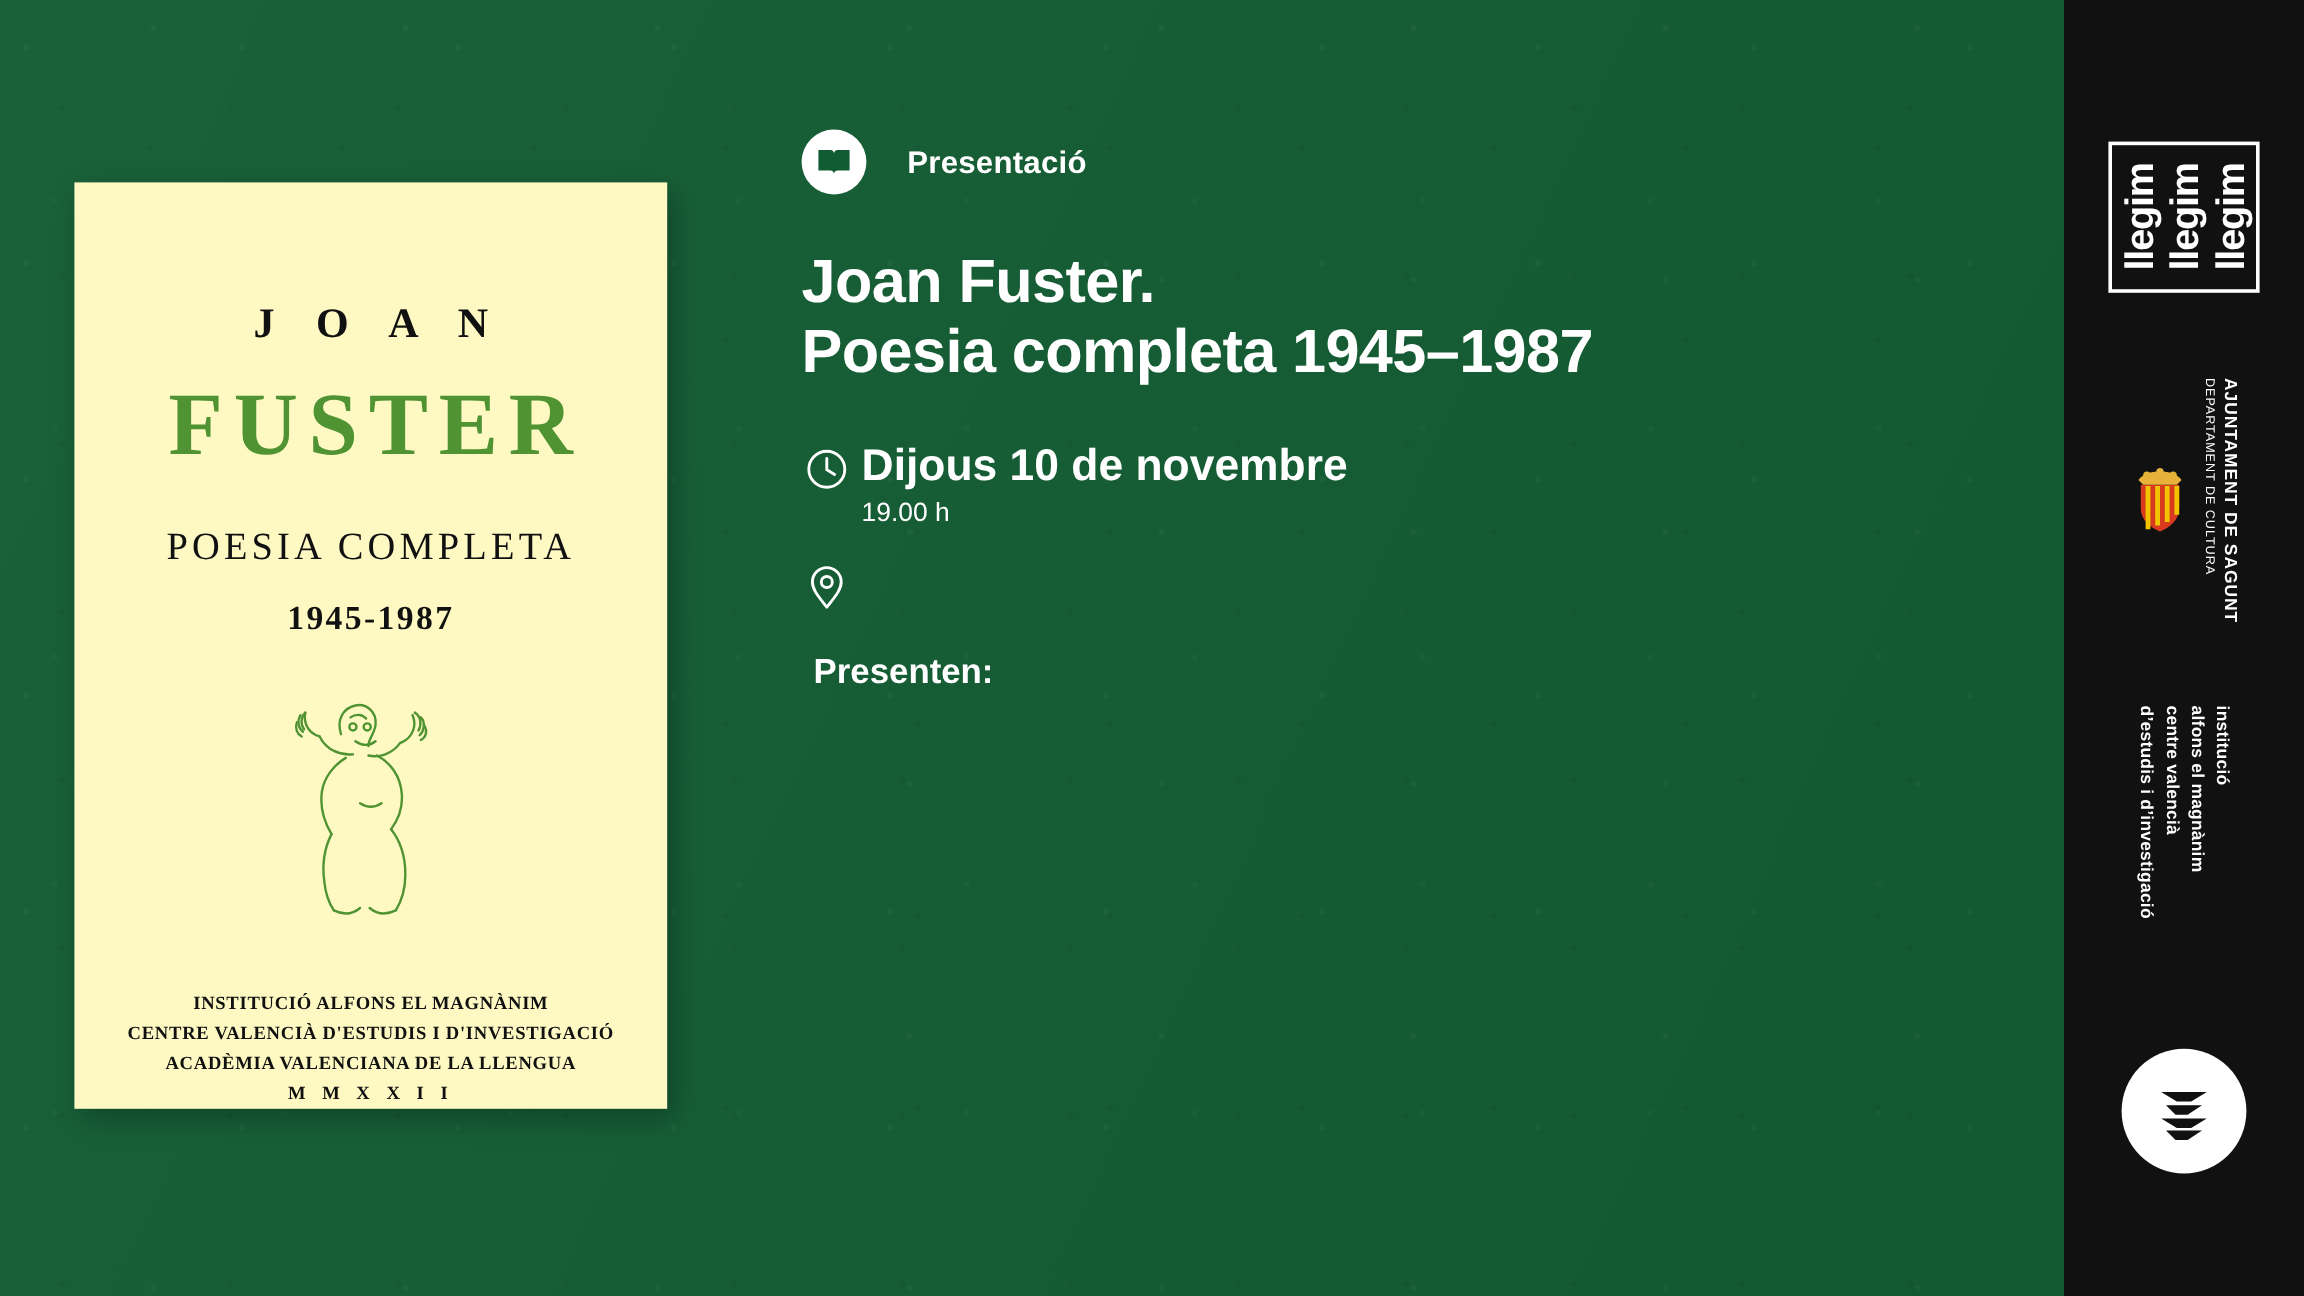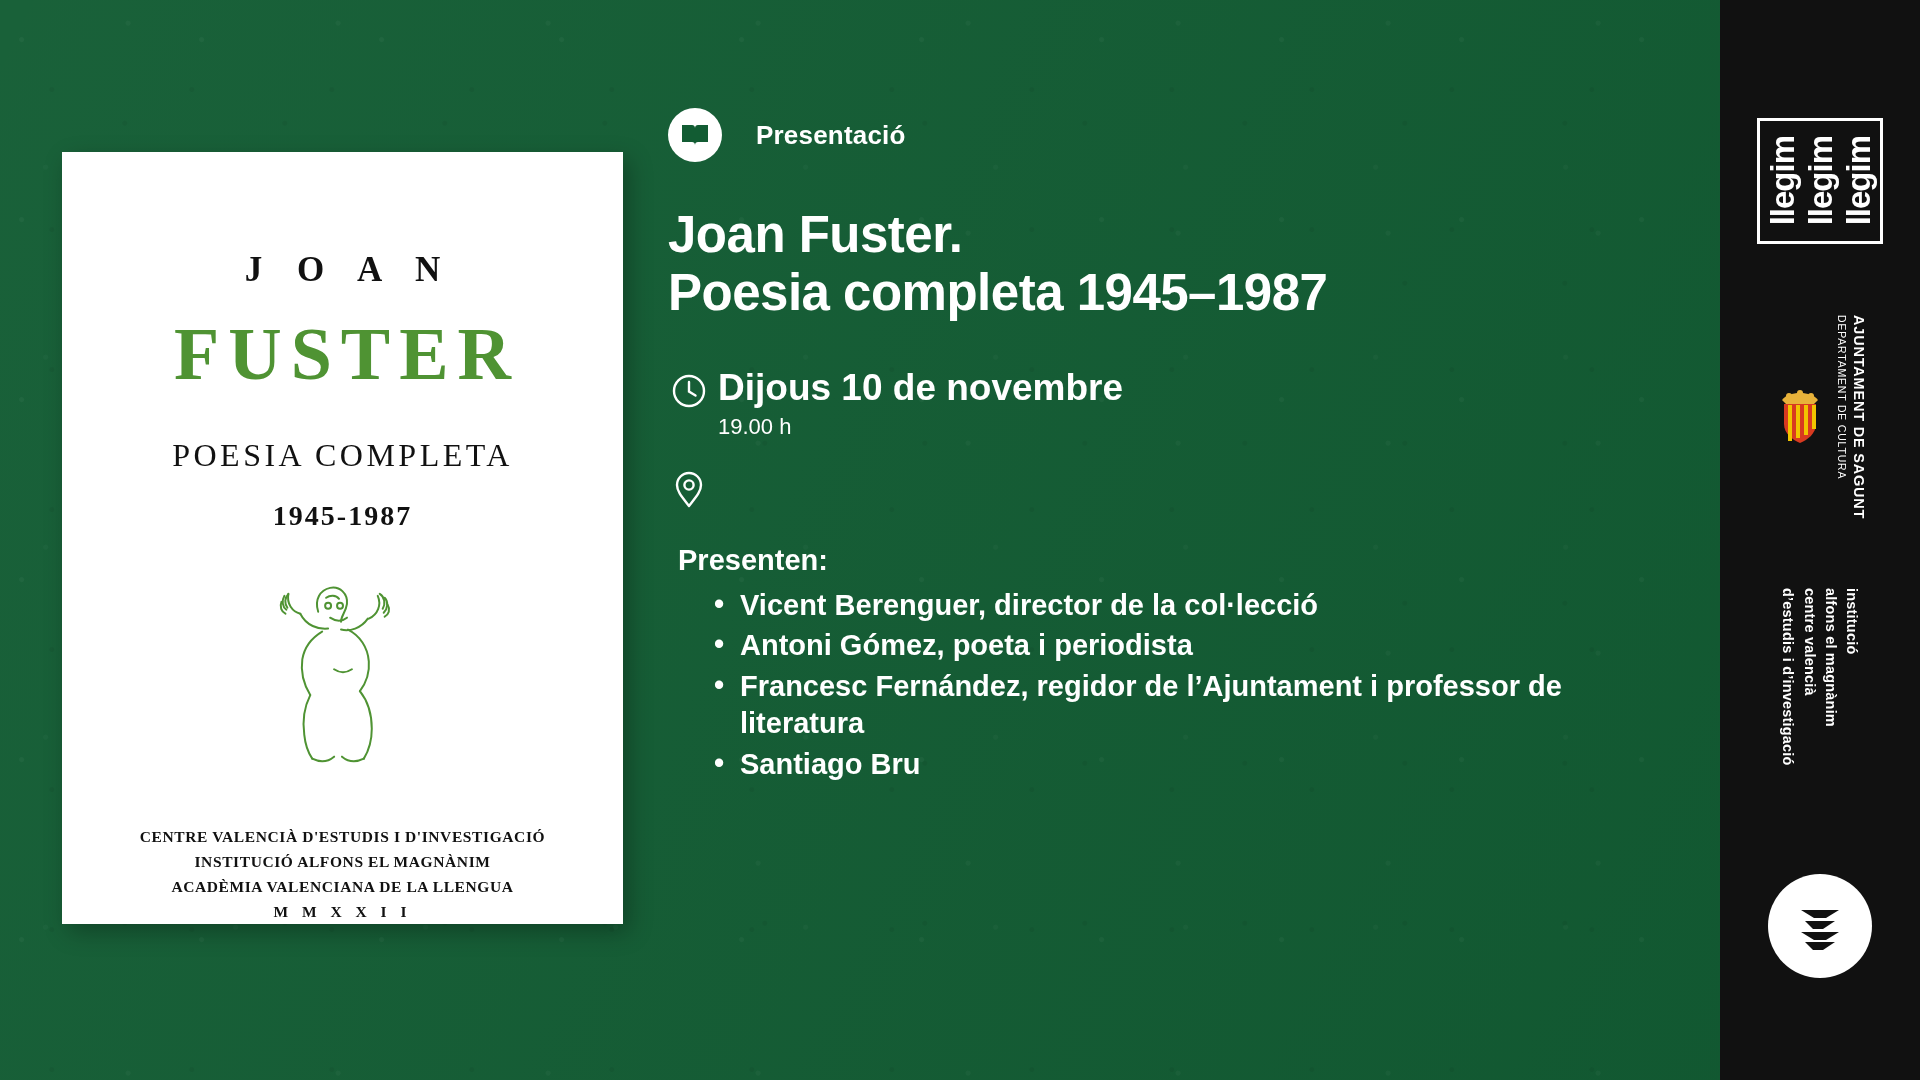--- a/index.html
+++ b/index.html
@@ -26,23 +26,23 @@
       linear-gradient(115deg, rgba(255,255,255,0.03), rgba(0,0,0,0.05));
     background-size: 180px 180px, 140px 140px, 210px 210px, 160px 160px, 190px 190px, 100% 100%;
     pointer-events: none;
   }
 
   
   .cover {
     position: absolute;
     left: 62px;
     top: 152px;
-    width: 561px;
+    width: 494px;
     height: 772px;
-    background: #ffffff;
+    background: #fef9c3;
     box-shadow: 6px 8px 22px rgba(0,0,0,0.28);
     display: flex;
     flex-direction: column;
     align-items: center;
     font-family: "Liberation Serif", serif;
     color: #111;
   }
   .cover-author {
     margin-top: 98px;
     font-size: 35px;
@@ -282,22 +282,22 @@
       <path d="M100 56 c12 6 20 18 21 32 c1 12 -3 22 -9 30"></path>
       <path d="M62 122 c-6 12 -8 26 -6 40 c1 10 4 18 8 24"></path>
       <path d="M112 118 c8 10 12 24 12 38 c0 12 -3 22 -8 30"></path>
       <path d="M64 186 c8 4 16 3 22 -2"></path>
       <path d="M116 186 c-8 4 -16 3 -22 -2"></path>
       <path d="M86 96 c6 4 12 4 18 0"></path>
     </g>
   </svg>
 
   <div class="cover-credits">
+    <div>INSTITUCIÓ ALFONS EL MAGNÀNIM</div>
     <div>CENTRE VALENCIÀ D'ESTUDIS I D'INVESTIGACIÓ</div>
-    <div>INSTITUCIÓ ALFONS EL MAGNÀNIM</div>
     <div>ACADÈMIA VALENCIANA DE LA LLENGUA</div>
     <div class="mmxxii">M M X X I I</div>
   </div>
 </div>
 
 <div class="content">
 
   <div class="kicker">
     <div class="kicker-badge">
       <svg width="30" height="26" viewBox="0 0 30 26">
@@ -330,26 +330,20 @@
     <div class="info-icon">
       <svg width="38" height="40" viewBox="0 0 38 40" fill="none" stroke="#ffffff" stroke-width="2.4">
         <path d="M19 37c7-9 12-14.5 12-21A12 12 0 0 0 7 16c0 6.5 5 12 12 21z" stroke-linejoin="round"></path>
         <circle cx="19" cy="16" r="4.6"></circle>
       </svg>
     </div>
   </div>
 
   <div class="presenters">
     <div class="presenters-title">Presenten:</div>
-    <ul>
-      <li>Vicent Berenguer, director de la col·lecció</li>
-      <li>Antoni Gómez, poeta i periodista</li>
-      <li>Francesc Fernández, regidor de l’Ajuntament i professor de literatura</li>
-      <li>Santiago Bru</li>
-    </ul>
   </div>
 </div>
 
 <div class="rail">
 
   <div class="llegim">
     <span>llegim</span>
     <span>llegim</span>
     <span>llegim</span>
   </div>

